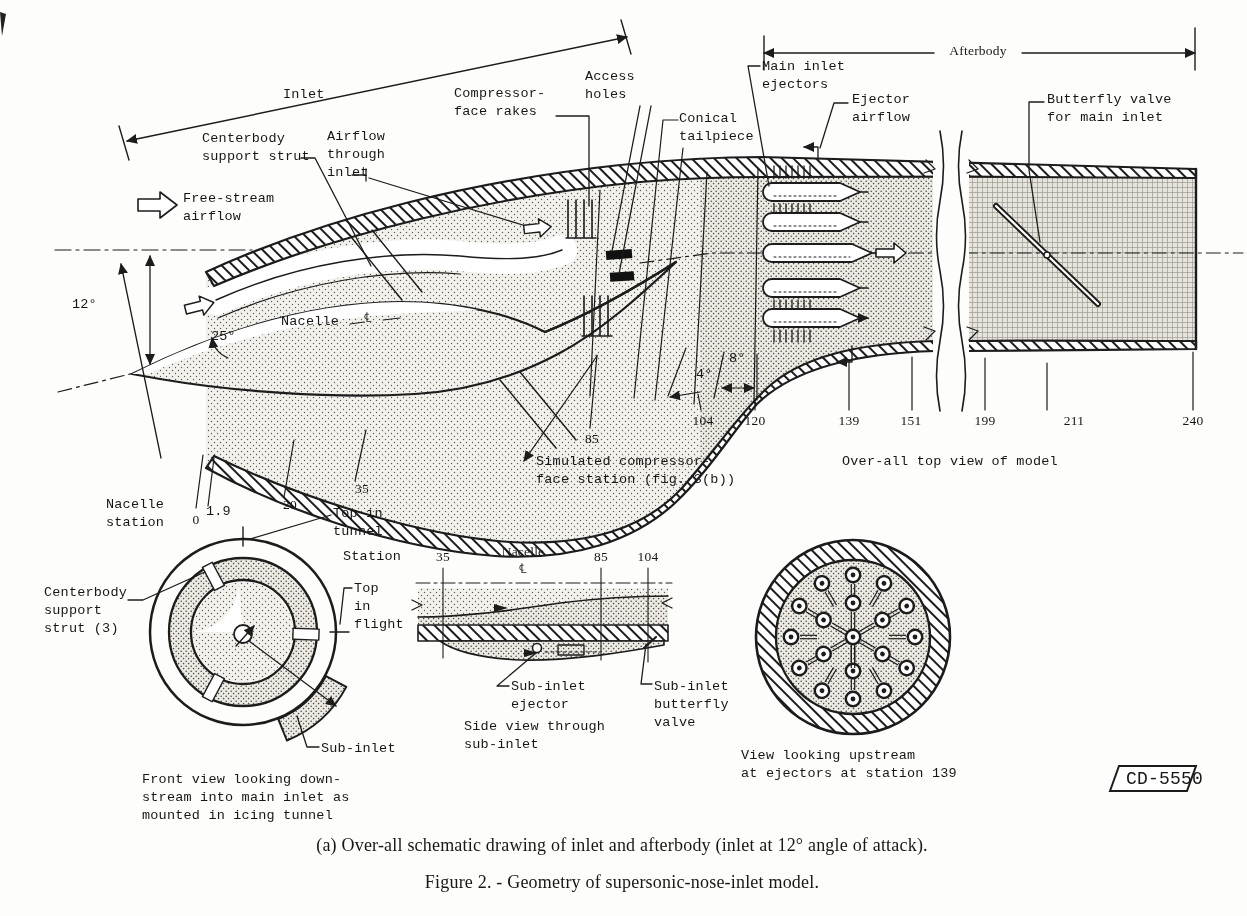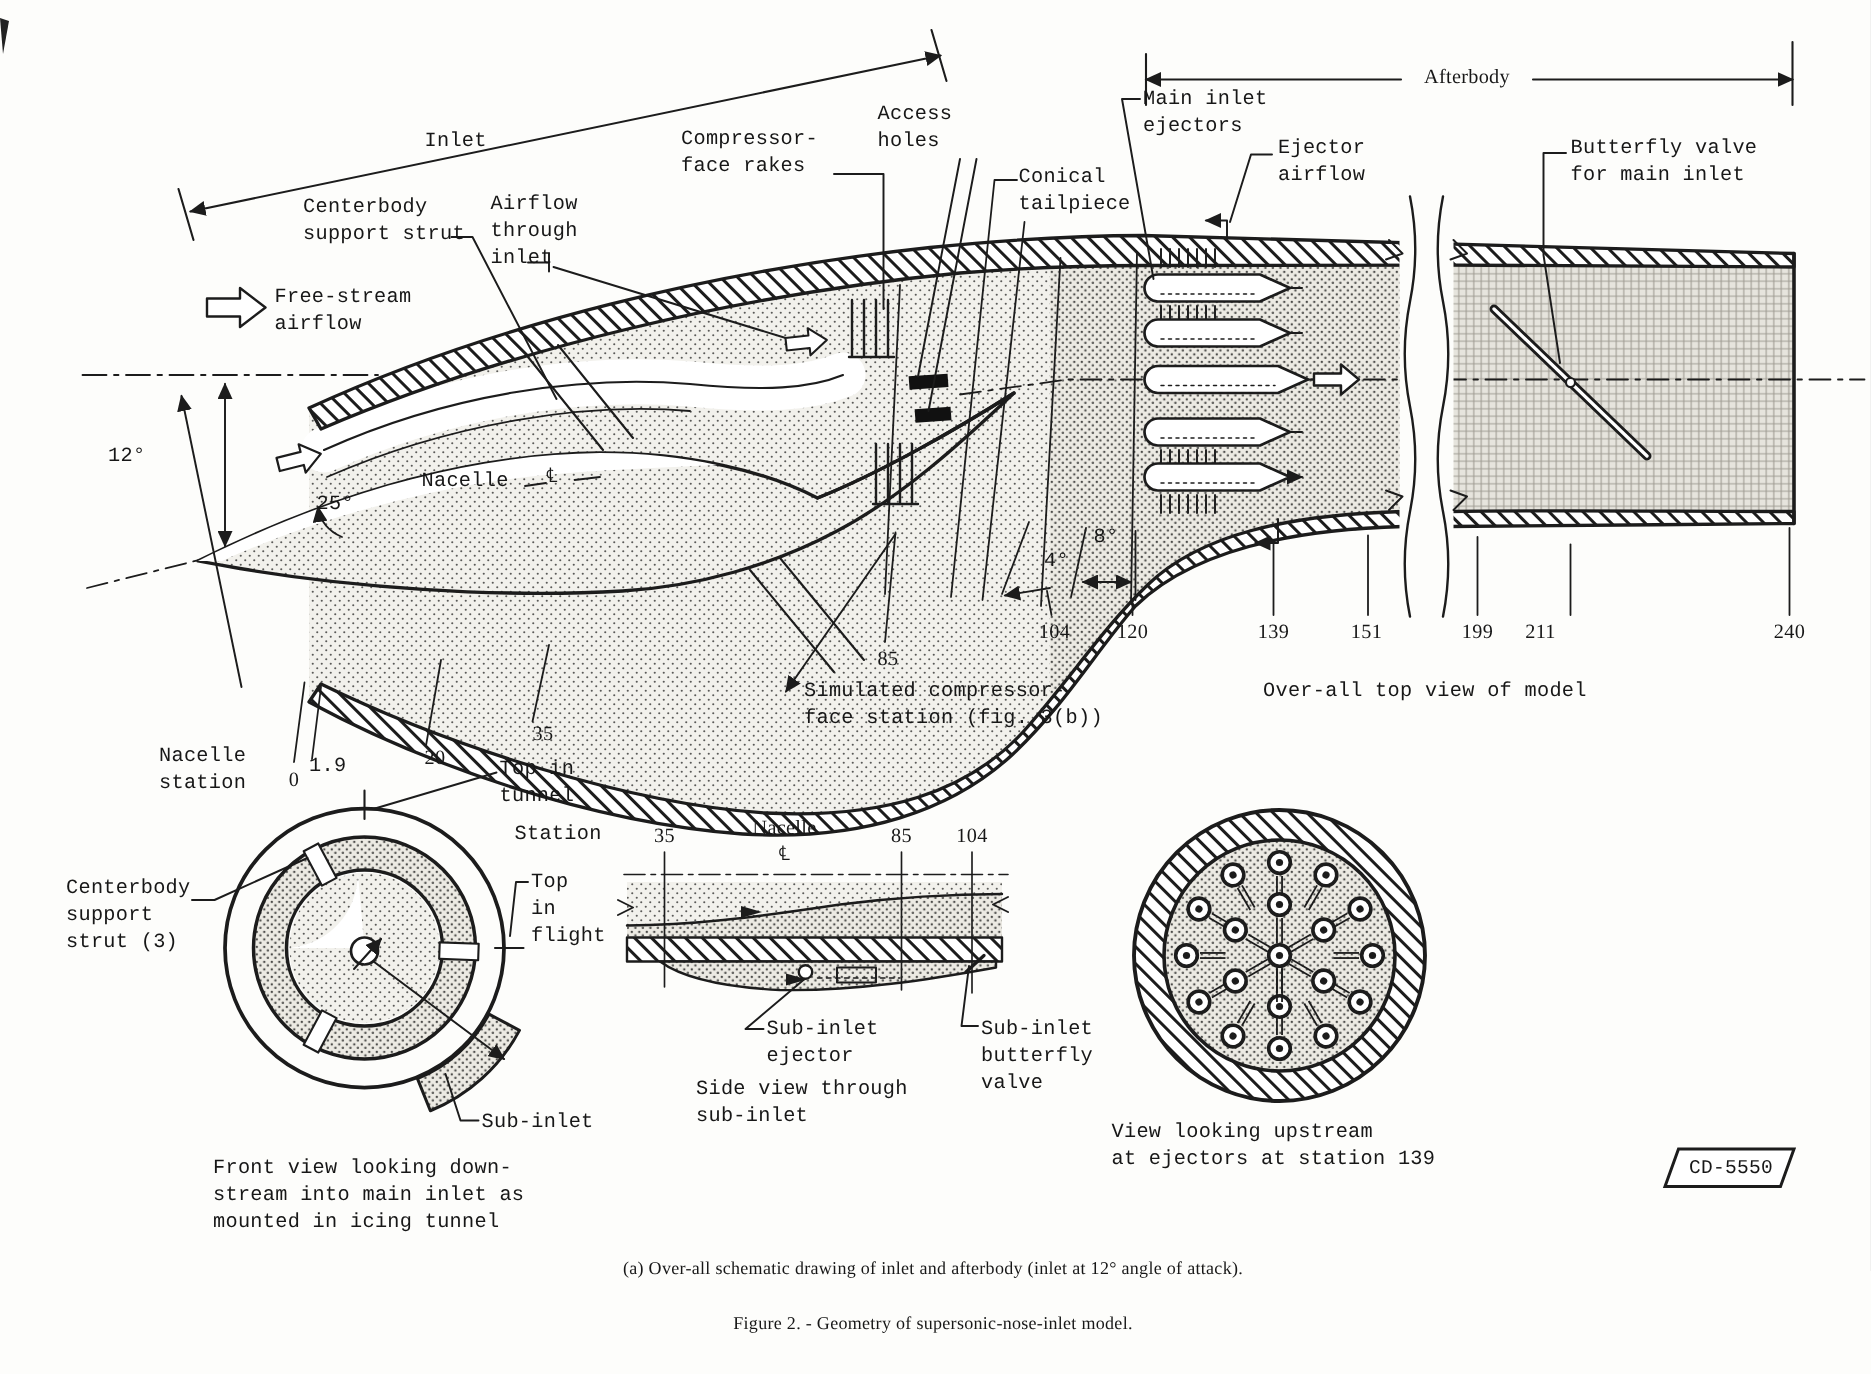--- a/index.html
+++ b/index.html
@@ -2,22 +2,22 @@
 <html><head>
 <meta charset="utf-8">
 <style>
   html,body{margin:0;padding:0;background:#e8e8e8;}
   .page{position:relative;width:1247px;height:916px;background:#fdfdfb;overflow:hidden;
         font-family:"Liberation Mono","DejaVu Sans Mono",monospace;}
   svg{position:absolute;left:0;top:0;}
   .lbl{position:absolute;font:13.5px/18px "Liberation Mono","DejaVu Sans Mono",monospace;
        color:#171717;white-space:pre-line;letter-spacing:.2px;}
   .ctr{transform:translateX(-50%);font-family:Liberation Serif, serif;}
-  .cap{font-size:12px;}
-  .sm{font-size:13px;}
+  .cap{font-size:18px;}
+  .sm{font-size:18px;}
 </style>
 </head>
 <body>
 
 <div class="page">
 
 <svg width="1247" height="916" viewBox="0 0 1247 916">
   <defs>
     <pattern id="hatch" width="8" height="8" patternUnits="userSpaceOnUse" patternTransform="rotate(-45)">
       <rect width="8" height="8" fill="#ffffff"></rect>
@@ -318,21 +318,21 @@
 <div class="lbl ctr" style="left:196px;top:511px">0</div>
 <div class="lbl" style="left:206px;top:503px">1.9</div>
 <div class="lbl ctr" style="left:290px;top:496px">20</div>
 <div class="lbl ctr" style="left:362px;top:480px">35</div>
 <div class="lbl ctr" style="left:592px;top:430px">85</div>
 <div class="lbl ctr" style="left:703px;top:412px">104</div>
 <div class="lbl ctr" style="left:755px;top:412px">120</div>
 <div class="lbl ctr" style="left:849px;top:412px">139</div>
 <div class="lbl ctr" style="left:911px;top:412px">151</div>
 <div class="lbl ctr" style="left:985px;top:412px">199</div>
-<div class="lbl ctr" style="left:1027px;top:412px">211</div>
+<div class="lbl ctr" style="left:1074px;top:412px">211</div>
 <div class="lbl ctr" style="left:1193px;top:412px">240</div>
 
 <div class="lbl" style="left:536px;top:453px">Simulated compressor-
 face station (fig. 3(b))</div>
 <div class="lbl" style="left:842px;top:453px">Over-all top view of model</div>
 
 <div class="lbl" style="left:333px;top:505px">Top in
 tunnel</div>
 <div class="lbl" style="left:44px;top:584px">Centerbody
 support

